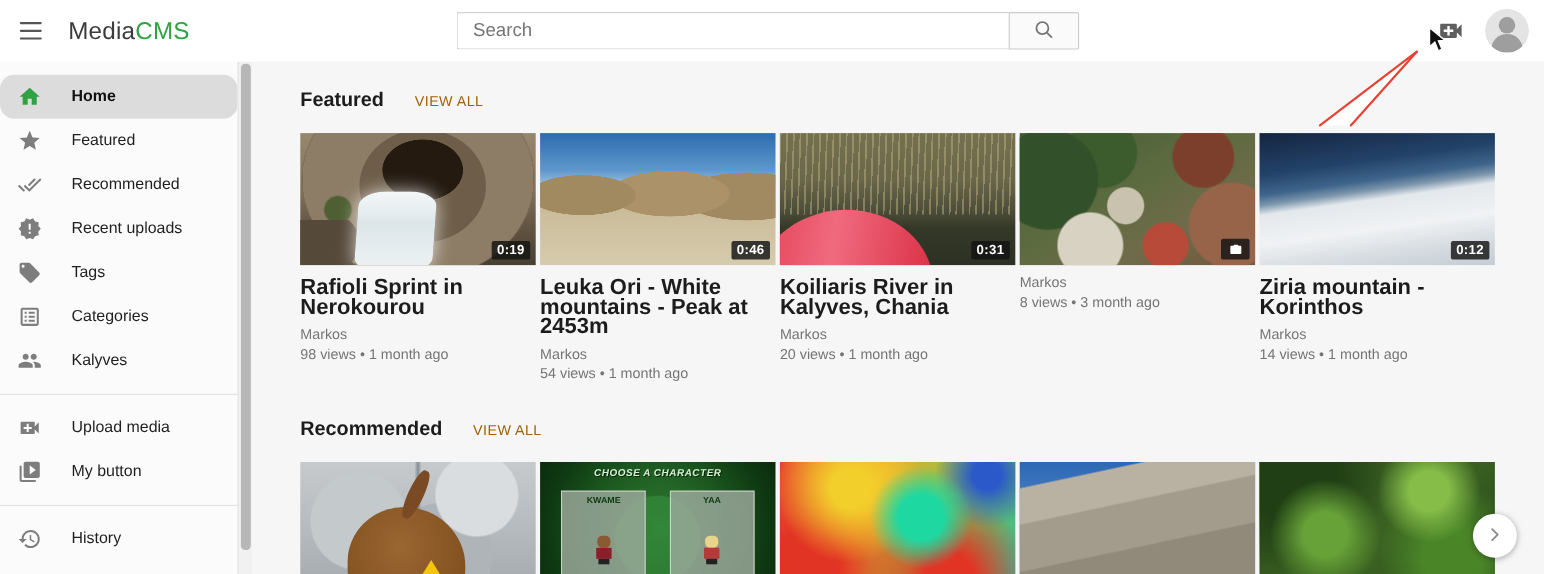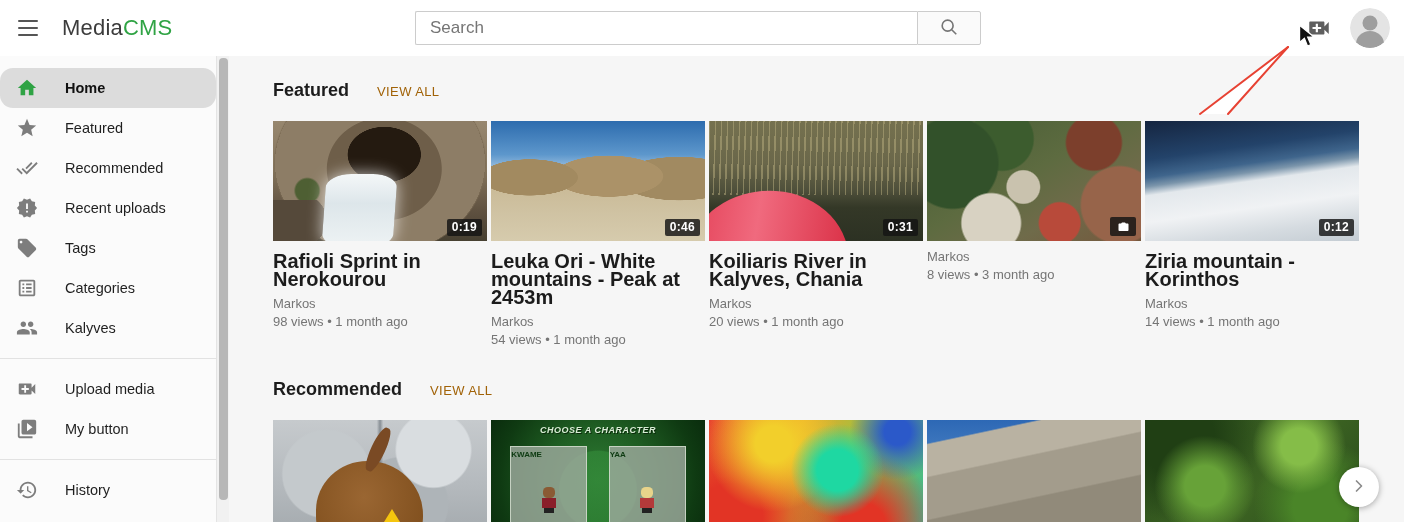--- a/index.html
+++ b/index.html
@@ -105,21 +105,21 @@
     box-shadow:58px 0 0 -1px transparent; }
   .pumpkin-eye2 { position:absolute; top:60%; left:60%; width:0; height:0;
     border-left:8px solid transparent; border-right:8px solid transparent; border-bottom:13px solid #f5c50e; }
 
   .t-game { background:
     radial-gradient(circle at 50% 58%, rgba(52,140,58,.65) 0 30%, transparent 31%),
     radial-gradient(circle at 50% 50%, #2f7d34 0%, #1e5c22 45%, #0f3a12 80%, #0a2c0d 100%); }
   .game-heading { position:absolute; top:5px; left:0; right:0; text-align:center; font-size:9px; font-weight:700; font-style:italic; color:#d7ecd4; text-shadow:1px 1px 0 #0a2a0a; letter-spacing:.5px; }
   .game-panel { position:absolute; top:22%; width:36%; height:76%; background:rgba(158,170,158,.82); border:1px solid rgba(225,233,220,.7); }
   .game-panel.pl { left:9%; } .game-panel.pr { right:9%; }
-  .game-name { position:absolute; top:3px; left:0; right:0; font-size:8px; font-weight:700; color:#0e3b12; }
+  .game-name { position:absolute; top:3px; left:0; right:0; text-align:center; font-size:8px; font-weight:700; color:#0e3b12; }
   .sprite { position:absolute; left:50%; top:44%; transform:translateX(-50%); width:16px; height:26px; }
   .sprite .head { width:12px; height:11px; margin:0 auto; border-radius:40%; background:#caa070; }
   .sprite.kwame .head { background:#8a5a34; }
   .sprite.yaa .head { background:#e8d48a; }
   .sprite .body-t { width:14px; height:10px; margin:0 auto; background:#8a1f2a; }
   .sprite.yaa .body-t { background:#b43a3a; }
   .sprite .legs { width:10px; height:5px; margin:0 auto; background:#222; }
 
   .t-colorblur { background:
     radial-gradient(circle at 60% 42%, #1ed8a2 0 14%, rgba(30,216,162,0) 32%),

